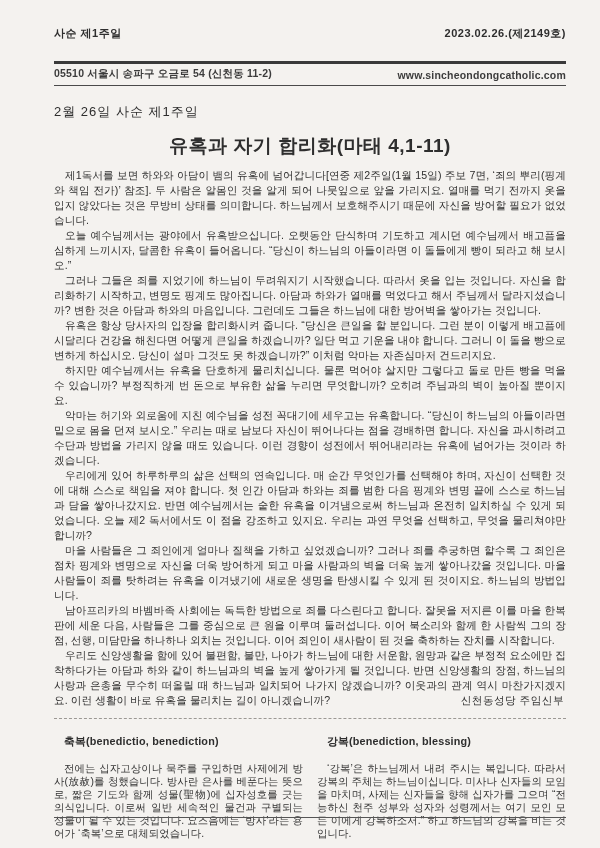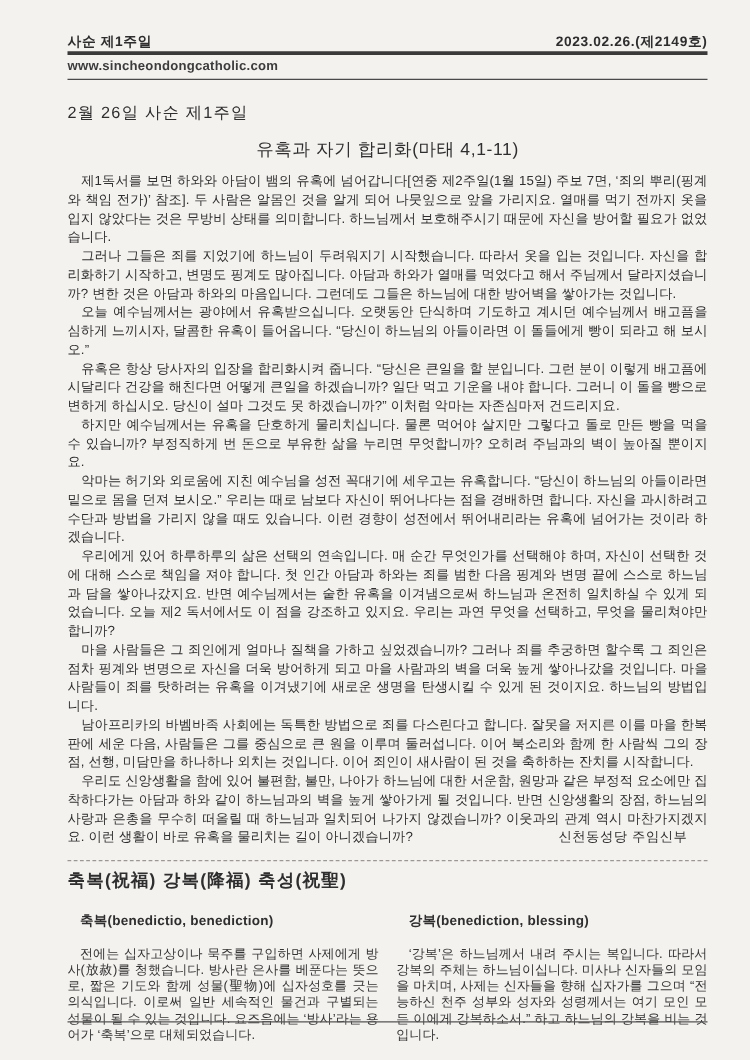--- a/index.html
+++ b/index.html
@@ -8,37 +8,37 @@
     width:600px;height:848px;
     background:#f4f2ef;
     box-sizing:border-box;
     padding:26px 34px 0 54px;
     font-family:"Liberation Sans","DejaVu Sans",sans-serif;
     color:#2e2e2e;
     overflow:hidden;
   }
   
   .mh-row{display:flex;justify-content:space-between;align-items:flex-end;}
-  .mh-row1{font-size:11px;font-weight:bold;padding-bottom:0;border-bottom:3px solid #3a3a3a;letter-spacing:.5px;}
+  .mh-row1{font-size:11px;font-weight:bold;padding-bottom:20px;border-bottom:3px solid #3a3a3a;letter-spacing:.5px;}
   .mh-row2{font-size:10.5px;font-weight:bold;color:#3c3c3c;padding:3px 0 4px 0;border-bottom:1.5px solid #4a4a4a;letter-spacing:.2px;}
   
   .date-title{margin-top:17px;font-size:13px;font-weight:normal;letter-spacing:1px;}
-  .article-title{margin:12px 0 0 0;font-size:14px;font-weight:normal;text-align:center;letter-spacing:.5px;}
+  .article-title{margin:12px 0 0 0;font-size:19px;font-weight:bold;text-align:center;letter-spacing:.5px;}
   
   .article-body{margin-top:9px;}
   .article-body p{
     margin:0;
     font-size:10.6px;line-height:15px;
     text-align:justify;text-justify:inter-character;
     word-break:break-all;
     text-indent:11px;
     letter-spacing:.1px;
   }
   .article-body p.last{position:relative;}
-  .sig-inline{position:absolute;right:16px;bottom:0;font-size:10.6px;letter-spacing:.5px;text-indent:0;}
+  .sig-inline{position:absolute;right:2px;bottom:0;font-size:10.6px;letter-spacing:.5px;text-indent:0;}
   
   .divider-dashed{margin-top:10px;border-top:1.5px dashed #9b9894;height:0;}
   .glossary-title{margin:7px 0 0 0;font-size:14px;font-weight:bold;letter-spacing:1px;}
   .cols{display:flex;gap:14px;margin-top:16px;}
   .col{flex:1;min-width:0;}
   .col h3{margin:0 0 13px 10px;font-size:10.8px;font-weight:bold;letter-spacing:.2px;}
   .col p{
     margin:0;
     font-size:10.4px;line-height:13.1px;
     text-align:justify;text-justify:inter-character;
@@ -52,47 +52,47 @@
 <body>
 
 <div class="page">
 
   <header>
     <div class="mh-row mh-row1">
       <span>사순 제1주일</span>
       <span>2023.02.26.(제2149호)</span>
     </div>
     <div class="mh-row mh-row2">
+      <span>05510 서울시 송파구 오금로 54 (신천동 11-2)</span>
       <span>www.sincheondongcatholic.com</span>
     </div>
   </header>
 
   <div class="date-title">2월 26일 사순 제1주일</div>
 
   <h1 class="article-title">유혹과 자기 합리화(마태 4,1-11)</h1>
 
   <div class="article-body">
     <p>제1독서를 보면 하와와 아담이 뱀의 유혹에 넘어갑니다[연중 제2주일(1월 15일) 주보 7면, ‘죄의 뿌리(핑계와 책임 전가)’ 참조]. 두 사람은 알몸인 것을 알게 되어 나뭇잎으로 앞을 가리지요. 열매를 먹기 전까지 옷을 입지 않았다는 것은 무방비 상태를 의미합니다. 하느님께서 보호해주시기 때문에 자신을 방어할 필요가 없었습니다.</p>
+    <p>오늘 예수님께서는 광야에서 유혹받으십니다. 오랫동안 단식하며 기도하고 계시던 예수님께서 배고픔을 심하게 느끼시자, 달콤한 유혹이 들어옵니다. “당신이 하느님의 아들이라면 이 돌들에게 빵이 되라고 해 보시오.”</p>
     <p>그러나 그들은 죄를 지었기에 하느님이 두려워지기 시작했습니다. 따라서 옷을 입는 것입니다. 자신을 합리화하기 시작하고, 변명도 핑계도 많아집니다. 아담과 하와가 열매를 먹었다고 해서 주님께서 달라지셨습니까? 변한 것은 아담과 하와의 마음입니다. 그런데도 그들은 하느님에 대한 방어벽을 쌓아가는 것입니다.</p>
-    <p>오늘 예수님께서는 광야에서 유혹받으십니다. 오랫동안 단식하며 기도하고 계시던 예수님께서 배고픔을 심하게 느끼시자, 달콤한 유혹이 들어옵니다. “당신이 하느님의 아들이라면 이 돌들에게 빵이 되라고 해 보시오.”</p>
     <p>유혹은 항상 당사자의 입장을 합리화시켜 줍니다. “당신은 큰일을 할 분입니다. 그런 분이 이렇게 배고픔에 시달리다 건강을 해친다면 어떻게 큰일을 하겠습니까? 일단 먹고 기운을 내야 합니다. 그러니 이 돌을 빵으로 변하게 하십시오. 당신이 설마 그것도 못 하겠습니까?” 이처럼 악마는 자존심마저 건드리지요.</p>
     <p>하지만 예수님께서는 유혹을 단호하게 물리치십니다. 물론 먹어야 살지만 그렇다고 돌로 만든 빵을 먹을 수 있습니까? 부정직하게 번 돈으로 부유한 삶을 누리면 무엇합니까? 오히려 주님과의 벽이 높아질 뿐이지요.</p>
     <p>악마는 허기와 외로움에 지친 예수님을 성전 꼭대기에 세우고는 유혹합니다. “당신이 하느님의 아들이라면 밑으로 몸을 던져 보시오.” 우리는 때로 남보다 자신이 뛰어나다는 점을 경배하면 합니다. 자신을 과시하려고 수단과 방법을 가리지 않을 때도 있습니다. 이런 경향이 성전에서 뛰어내리라는 유혹에 넘어가는 것이라 하겠습니다.</p>
     <p>우리에게 있어 하루하루의 삶은 선택의 연속입니다. 매 순간 무엇인가를 선택해야 하며, 자신이 선택한 것에 대해 스스로 책임을 져야 합니다. 첫 인간 아담과 하와는 죄를 범한 다음 핑계와 변명 끝에 스스로 하느님과 담을 쌓아나갔지요. 반면 예수님께서는 숱한 유혹을 이겨냄으로써 하느님과 온전히 일치하실 수 있게 되었습니다. 오늘 제2 독서에서도 이 점을 강조하고 있지요. 우리는 과연 무엇을 선택하고, 무엇을 물리쳐야만 합니까?</p>
     <p>마을 사람들은 그 죄인에게 얼마나 질책을 가하고 싶었겠습니까? 그러나 죄를 추궁하면 할수록 그 죄인은 점차 핑계와 변명으로 자신을 더욱 방어하게 되고 마을 사람과의 벽을 더욱 높게 쌓아나갔을 것입니다. 마을 사람들이 죄를 탓하려는 유혹을 이겨냈기에 새로운 생명을 탄생시킬 수 있게 된 것이지요. 하느님의 방법입니다.</p>
     <p>남아프리카의 바벰바족 사회에는 독특한 방법으로 죄를 다스린다고 합니다. 잘못을 저지른 이를 마을 한복판에 세운 다음, 사람들은 그를 중심으로 큰 원을 이루며 둘러섭니다. 이어 북소리와 함께 한 사람씩 그의 장점, 선행, 미담만을 하나하나 외치는 것입니다. 이어 죄인이 새사람이 된 것을 축하하는 잔치를 시작합니다.</p>
     <p class="last">
       <span>우리도 신앙생활을 함에 있어 불편함, 불만, 나아가 하느님에 대한 서운함, 원망과 같은 부정적 요소에만 집착하다가는 아담과 하와 같이 하느님과의 벽을 높게 쌓아가게 될 것입니다. 반면 신앙생활의 장점, 하느님의 사랑과 은총을 무수히 떠올릴 때 하느님과 일치되어 나가지 않겠습니까? 이웃과의 관계 역시 마찬가지겠지요. 이런 생활이 바로 유혹을 물리치는 길이 아니겠습니까?</span>
       <span class="sig-inline">신천동성당 주임신부</span>
     </p>
   </div>
 
   <div class="divider-dashed"></div>
 
-  <h2 class="glossary-title">축복(祝福) 강복(降福) 축성(祝聖)</h2>
 
   <div class="cols">
     <div class="col">
       <h3>축복(benedictio, benediction)</h3>
       <p>전에는 십자고상이나 묵주를 구입하면 사제에게 방사(放赦)를 청했습니다. 방사란 은사를 베푼다는 뜻으로, 짧은 기도와 함께 성물(聖物)에 십자성호를 긋는 의식입니다. 이로써 일반 세속적인 물건과 구별되는 성물이 될 수 있는 것입니다. 요즈음에는 ‘방사’라는 용어가 ‘축복’으로 대체되었습니다.</p>
 
     </div>
     <div class="col">
       <h3>강복(benediction, blessing)</h3>
       <p>‘강복’은 하느님께서 내려 주시는 복입니다. 따라서 강복의 주체는 하느님이십니다. 미사나 신자들의 모임을 마치며, 사제는 신자들을 향해 십자가를 그으며 “전능하신 천주 성부와 성자와 성령께서는 여기 모인 모든 이에게 강복하소서.” 하고 하느님의 강복을 비는 것입니다.</p>

